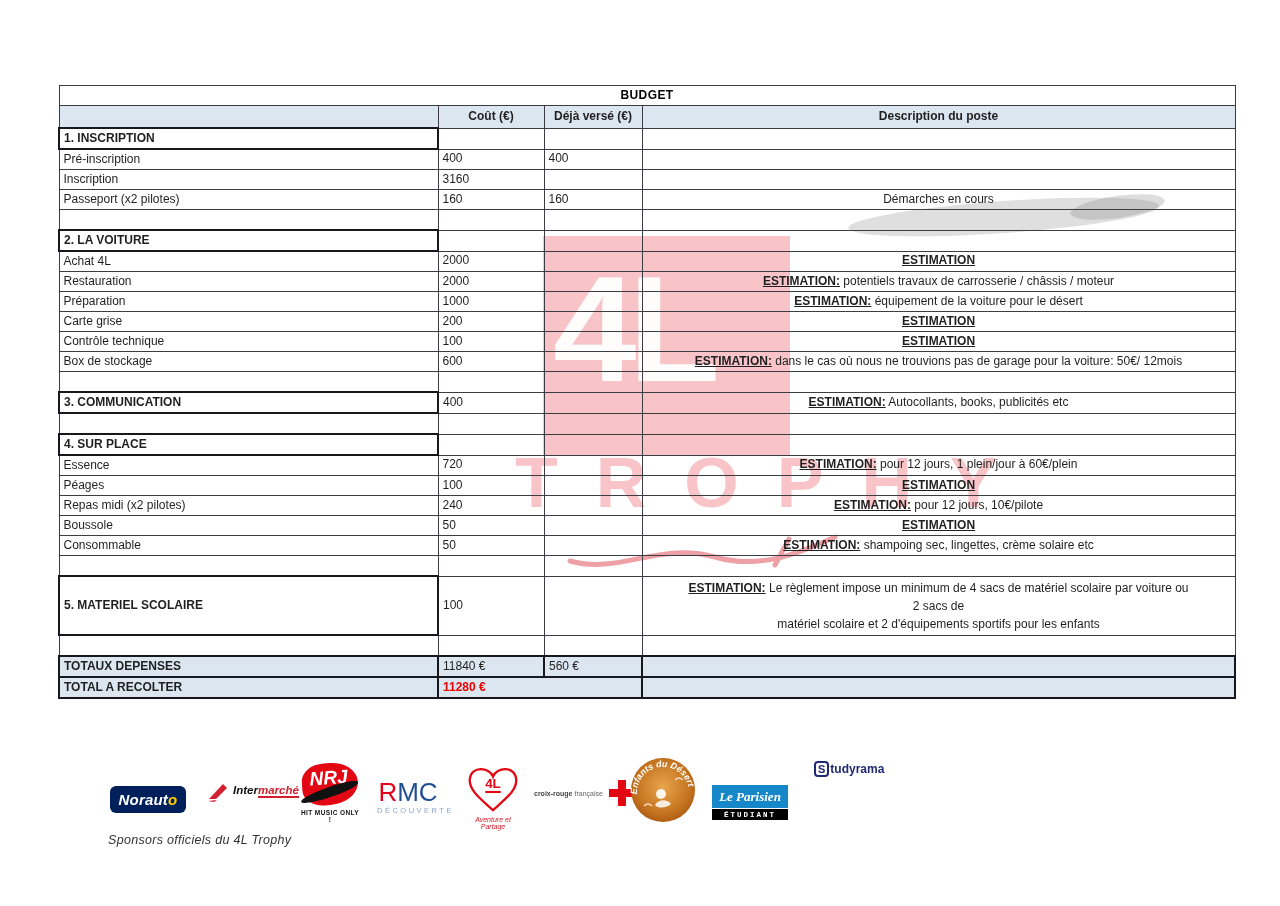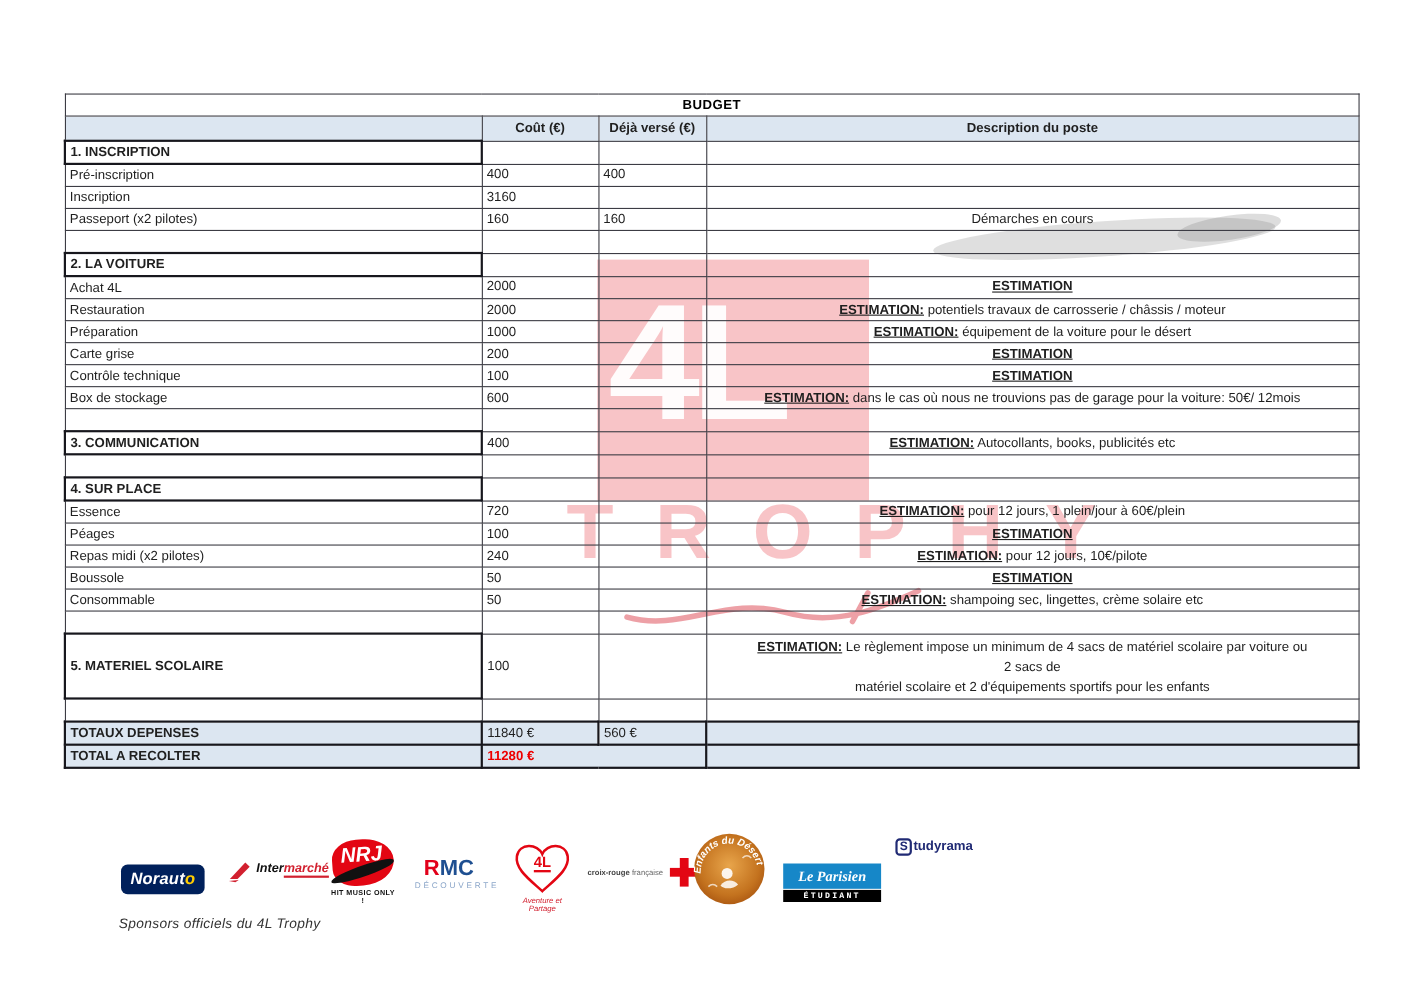--- a/index.html
+++ b/index.html
@@ -52,35 +52,35 @@
   .inter-text i{font-style:italic;font-weight:bold;font-size:11.5px;color:#d2202f;
                 border-bottom:2px solid #d2202f;}
   .nrj{left:299px;top:763px;width:62px;text-align:center;}
   .nrj-blob{position:relative;width:56px;height:42px;background:#e30613;margin:0 auto;
             border-radius:46% 54% 58% 42%;transform:rotate(-4deg);}
   .nrj-blob span{position:absolute;left:8px;top:4px;color:#fff;font-weight:bold;font-style:italic;font-size:19px;}
   .nrj-panther{position:absolute;left:-3px;top:24px;width:60px;height:10px;background:#111;
                border-radius:60% 40% 55% 45%;transform:rotate(-14deg);}
   .nrj-tag{margin-top:4px;font-size:6.5px;font-weight:bold;color:#111;letter-spacing:.4px;}
   .rmc{left:377px;top:779px;text-align:center;width:62px;}
-  .rmc-main{font-weight:700;font-size:20px;line-height:1;}
+  .rmc-main{font-weight:400;font-size:26px;line-height:1;}
   .rmc-main .r{color:#e2001a;}
   .rmc-main .mc{color:#1e4f91;}
   .rmc-sub{font-size:7.5px;color:#8ba6c9;letter-spacing:2.5px;margin-top:1px;}
   .heart{left:462px;top:764px;width:62px;text-align:center;}
   .heart svg{display:block;margin:0 auto;}
   .heart-script{font-style:italic;font-size:7px;color:#d2202f;margin-top:2px;}
   .croix{left:534px;top:780px;display:flex;align-items:center;gap:6px;}
   .croix-txt{font-size:7px;color:#666;}
   .croix-txt b{color:#444;}
   .cross{position:relative;width:26px;height:26px;}
   .cross::before{content:"";position:absolute;left:9px;top:0;width:8px;height:26px;background:#e30613;}
   .cross::after{content:"";position:absolute;left:0;top:9px;width:26px;height:8px;background:#e30613;}
   .enfants{left:629px;top:756px;}
-  .parisien{left:712px;top:785px;width:89px;}
+  .parisien{left:712px;top:785px;width:76px;}
   .parisien-top{height:23px;background:#1687c8;display:flex;align-items:center;justify-content:center;}
   .parisien-top span{color:#fff;font-family:"Liberation Serif",serif;font-weight:bold;font-style:italic;font-size:13px;}
   .parisien-bot{height:11px;background:#000000;margin-top:1px;display:flex;align-items:center;justify-content:center;font-family:Liberation Mono, monospace;}
   .parisien-bot span{color:#fff;font-size:7.5px;font-weight:bold;letter-spacing:2px;}
   .studyrama{left:814px;top:762px;font-weight:bold;font-size:12px;color:#202a74;}
   .studyrama .sbox{border:2px solid #202a74;border-radius:4px;padding:0 2px;margin-right:1px;font-size:11px;}
   .caption{left:108px;top:833px;font-style:italic;font-size:12.5px;color:#333;letter-spacing:.3px;}
 </style>
 </head>
 <body>

